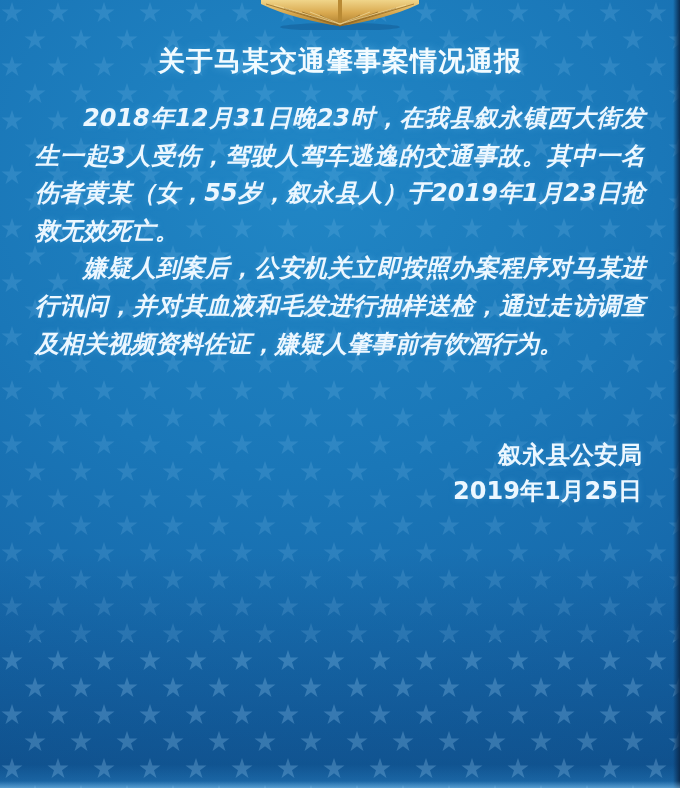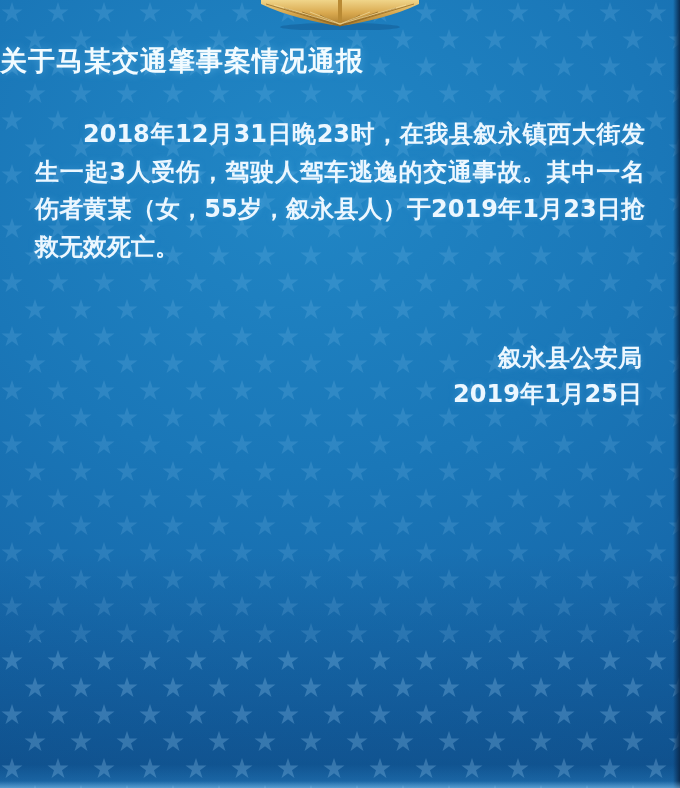--- a/index.html
+++ b/index.html
@@ -26,27 +26,28 @@
     background: linear-gradient(to bottom, rgba(130,195,238,0), rgba(130,195,238,0.55));
     z-index: 1;
   }
   .content { position: relative; z-index: 2; }
   .badge-wrap {
     display: flex; justify-content: center;
     height: 28px; overflow: visible;
   }
   .title {
     margin: 15px 0 0 0;
+    text-align: center;
     color: #f2fbff;
     font-size: 27px;
     font-weight: bold;
     letter-spacing: 1px;
     text-shadow: 0 0 8px rgba(130,210,255,0.45);
   }
-  .body-text { padding: 0 35px; margin-top: 37px; }
+  .body-text { padding: 0 35px; margin-top: 21px; font-style: italic; }
   .body-text p {
     margin: 0;
     color: #ecf7ff;
     font-size: 24px;
     font-weight: 600;
     line-height: 37.6px;
     text-align: justify;
     text-indent: 2em;
     text-shadow: 0 0 6px rgba(110,195,250,0.35);
   }
@@ -111,20 +112,21 @@
           <path d="M86,24 L152,5"></path>
             <path d="M86,24 L116,12"></path>
         </g>
       </svg>
     </div>
 
     <h1 class="title">关于马某交通肇事案情况通报</h1>
 
     <div class="body-text">
       <p>2018年12月31日晚23时，在我县叙永镇西大街发生一起3人受伤，驾驶人驾车逃逸的交通事故。其中一名伤者黄某（女，55岁，叙永县人）于2019年1月23日抢救无效死亡。</p>
+      <p>嫌疑人到案后，公安机关立即按照办案程序对马某进行讯问，并对其血液和毛发进行抽样送检，通过走访调查及相关视频资料佐证，嫌疑人肇事前有饮酒行为。</p>
     </div>
 
     <div class="signature">
       <div>叙永县公安局</div>
       <div>2019年1月25日</div>
     </div>
 
   </div>
 </div>
 

